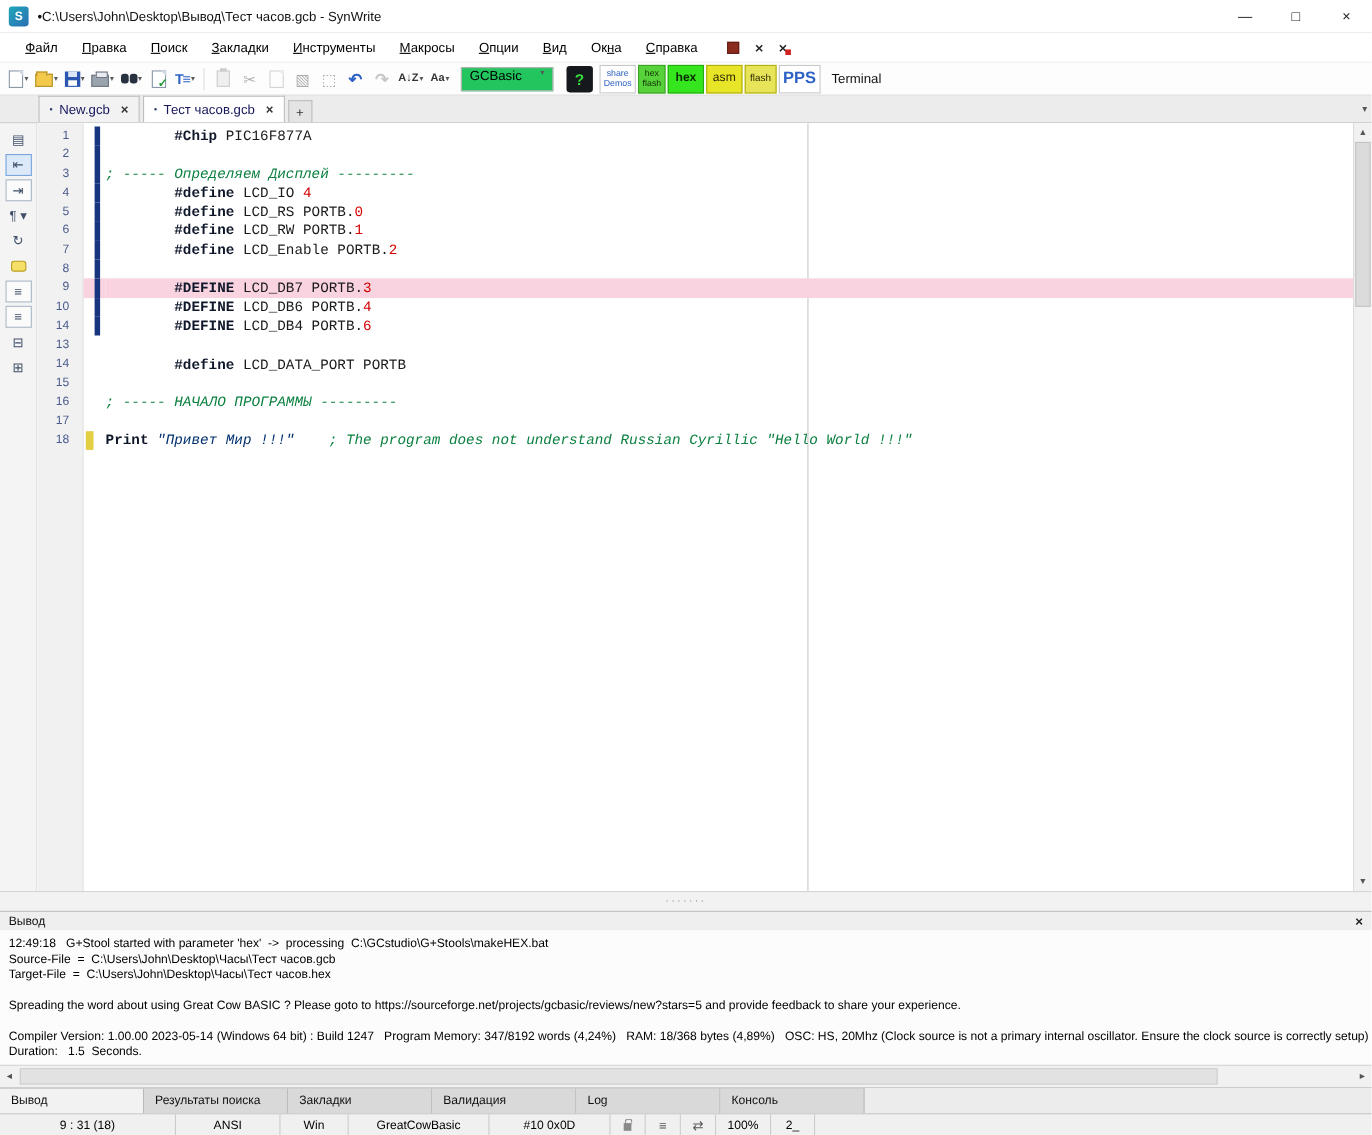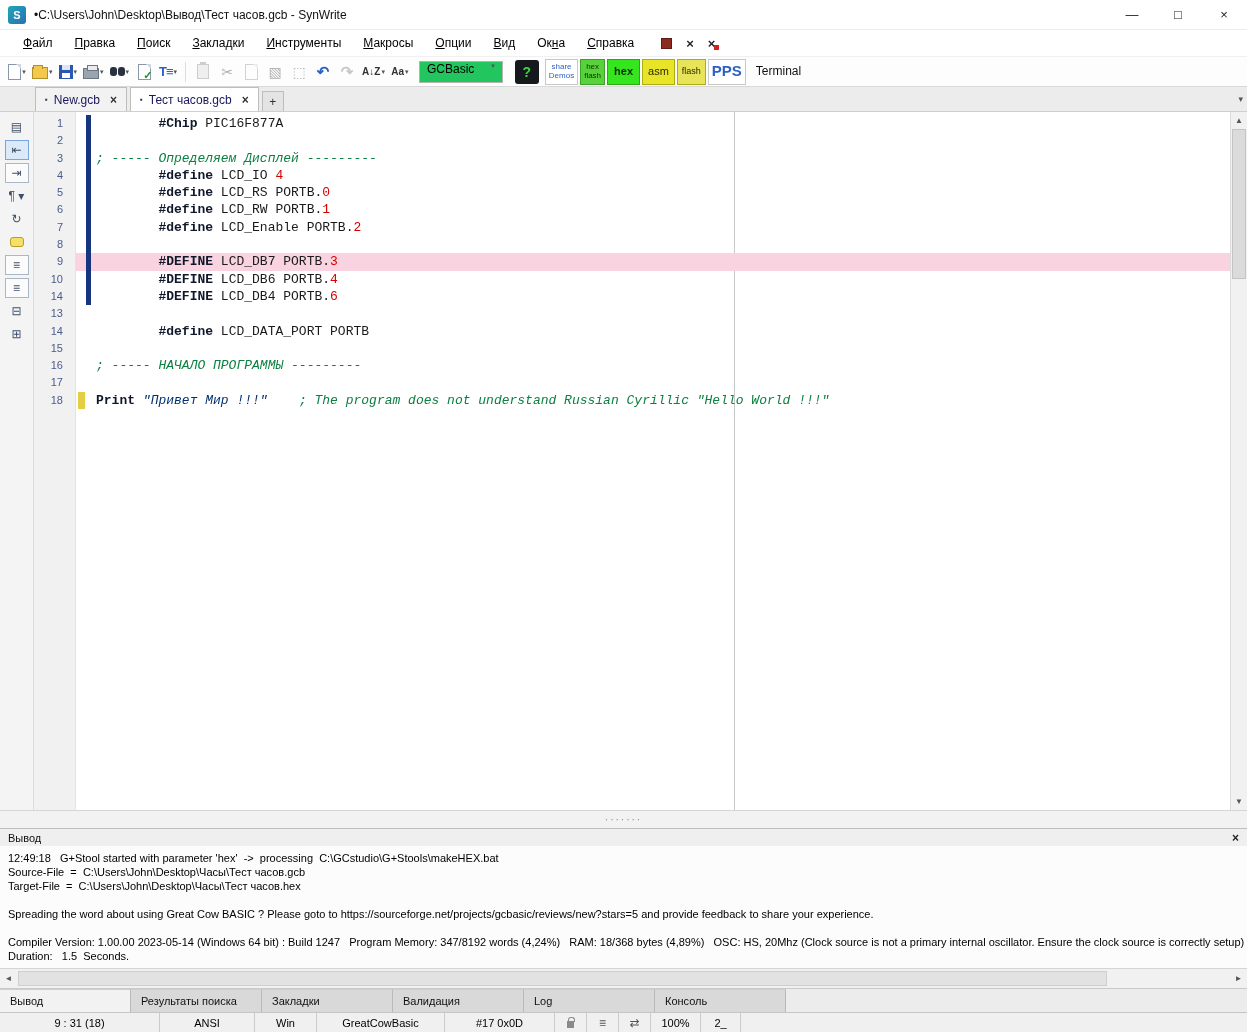--- a/index.html
+++ b/index.html
@@ -431,21 +431,21 @@
     <div class="btab">Закладки</div>
     <div class="btab">Валидация</div>
     <div class="btab">Log</div>
     <div class="btab">Консоль</div>
   </div>
 <div class="status">
   <div class="st-seg st-caret">9 : 31 (18)</div>
   <div class="st-seg st-enc">ANSI</div>
   <div class="st-seg st-eol">Win</div>
   <div class="st-seg st-lex">GreatCowBasic</div>
-  <div class="st-seg st-char">#17 0x0D</div>
+  <div class="st-seg st-char">#10 0x0D</div>
   <div class="st-seg st-ic">
       <span class="lock"></span>
     </div>
   <div class="st-seg st-ic">≡</div>
   <div class="st-seg st-ic">⇄</div>
   <div class="st-seg st-zoom">100%</div>
   <div class="st-seg st-ins">2_</div>
   <div class="st-seg st-fill"></div>
 </div>
 

